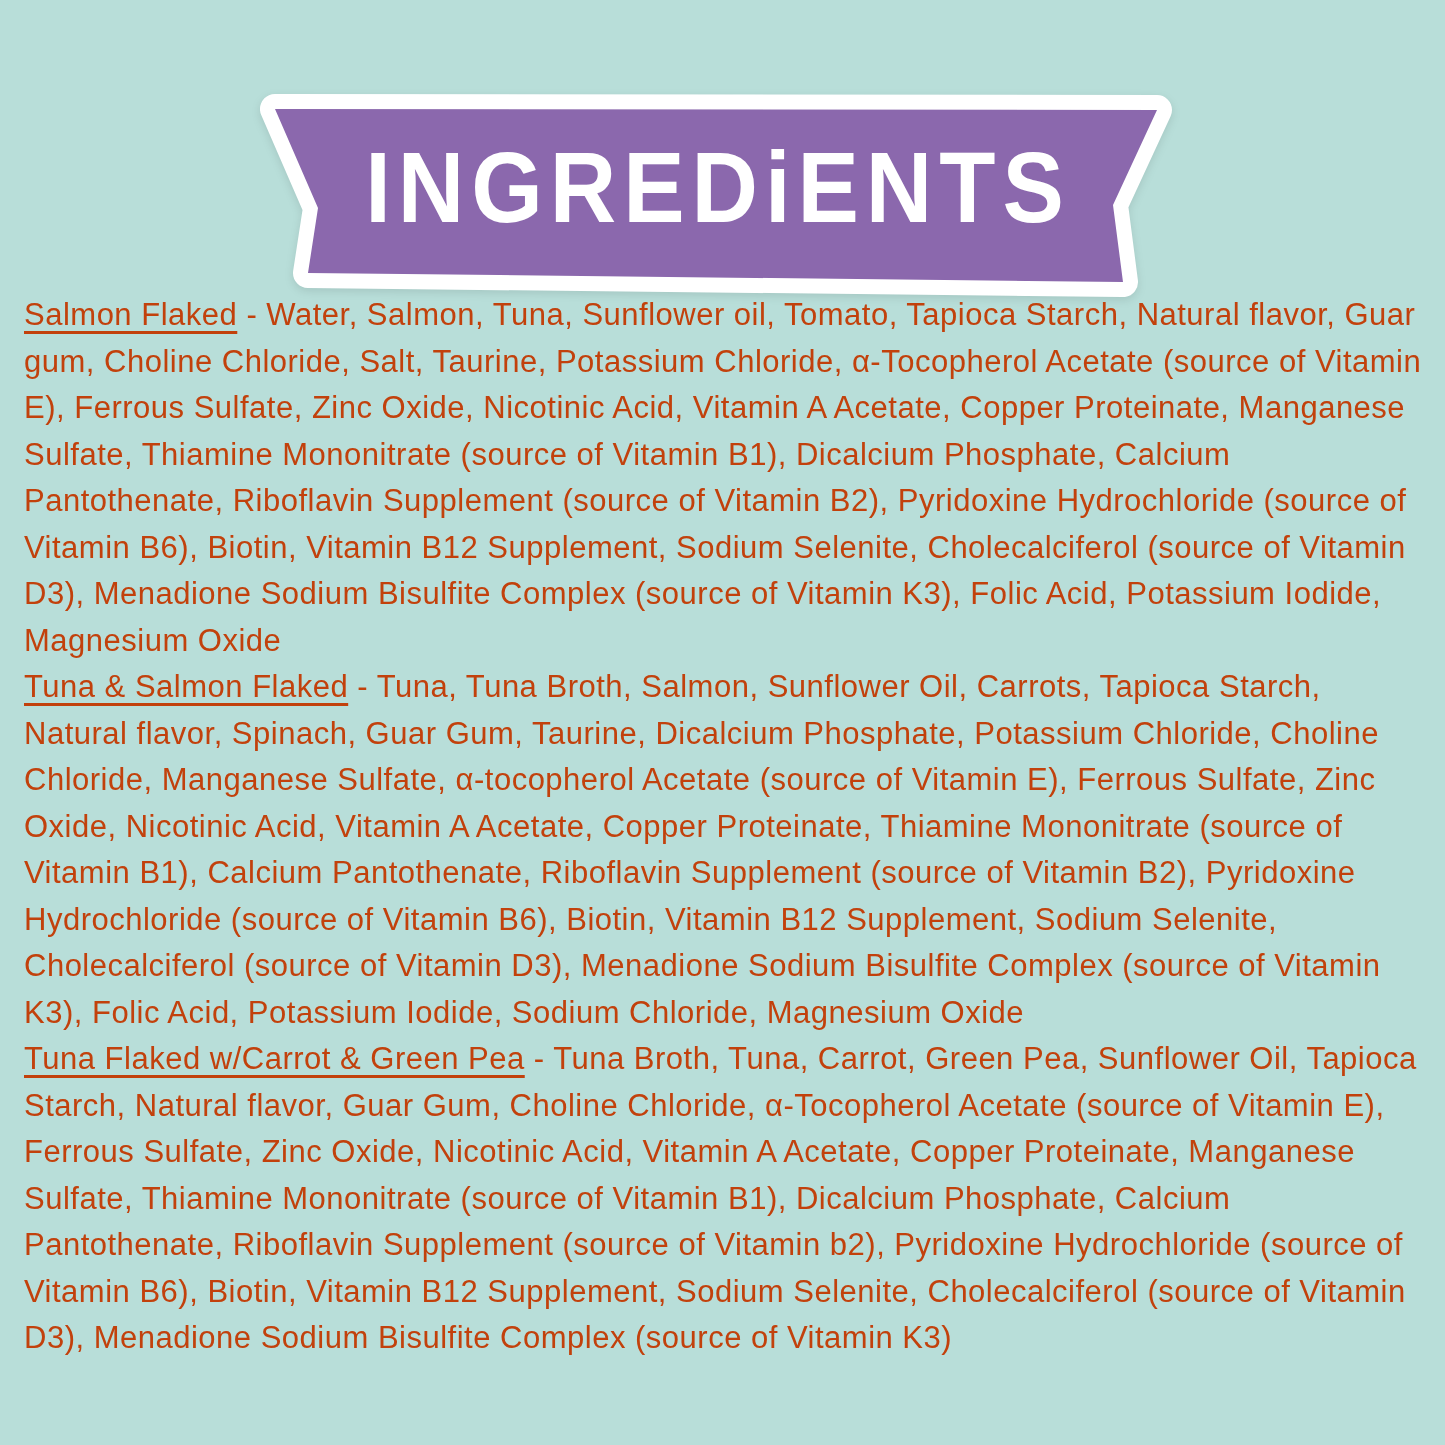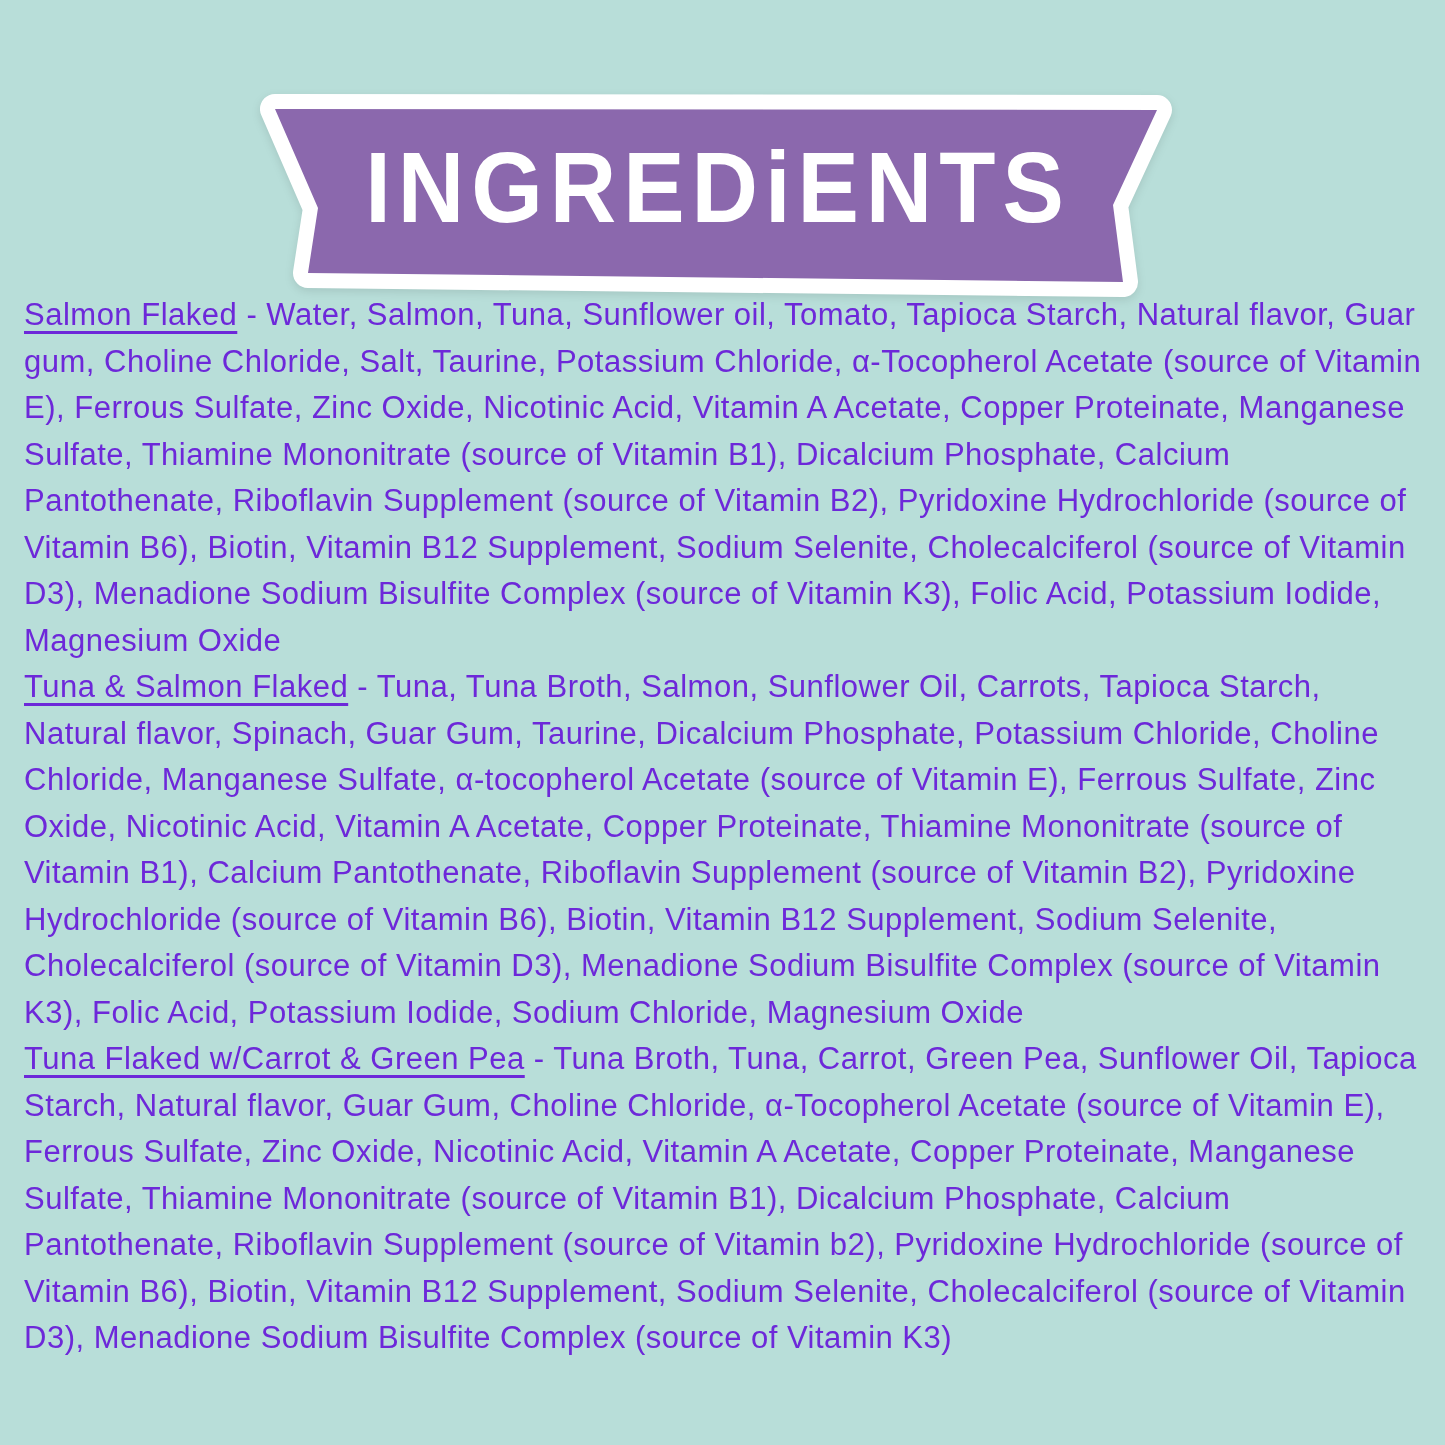--- a/index.html
+++ b/index.html
@@ -49,21 +49,21 @@
     font-weight: bold;
     font-size: 92px;
     letter-spacing: 7px;
     transform: scaleY(1.08);
   }
   .ingredients {
     position: absolute;
     left: 24px;
     top: 292px;
     width: 1402px;
-    color: #6d28d9;
+    color: #c2410c;
     font-size: 31px;
     line-height: 46.5px;
     letter-spacing: 0.5px;
   }
   .ingredients p {
     margin: 0;
     padding: 0;
   }
   .sec-title {
     text-decoration: underline;

